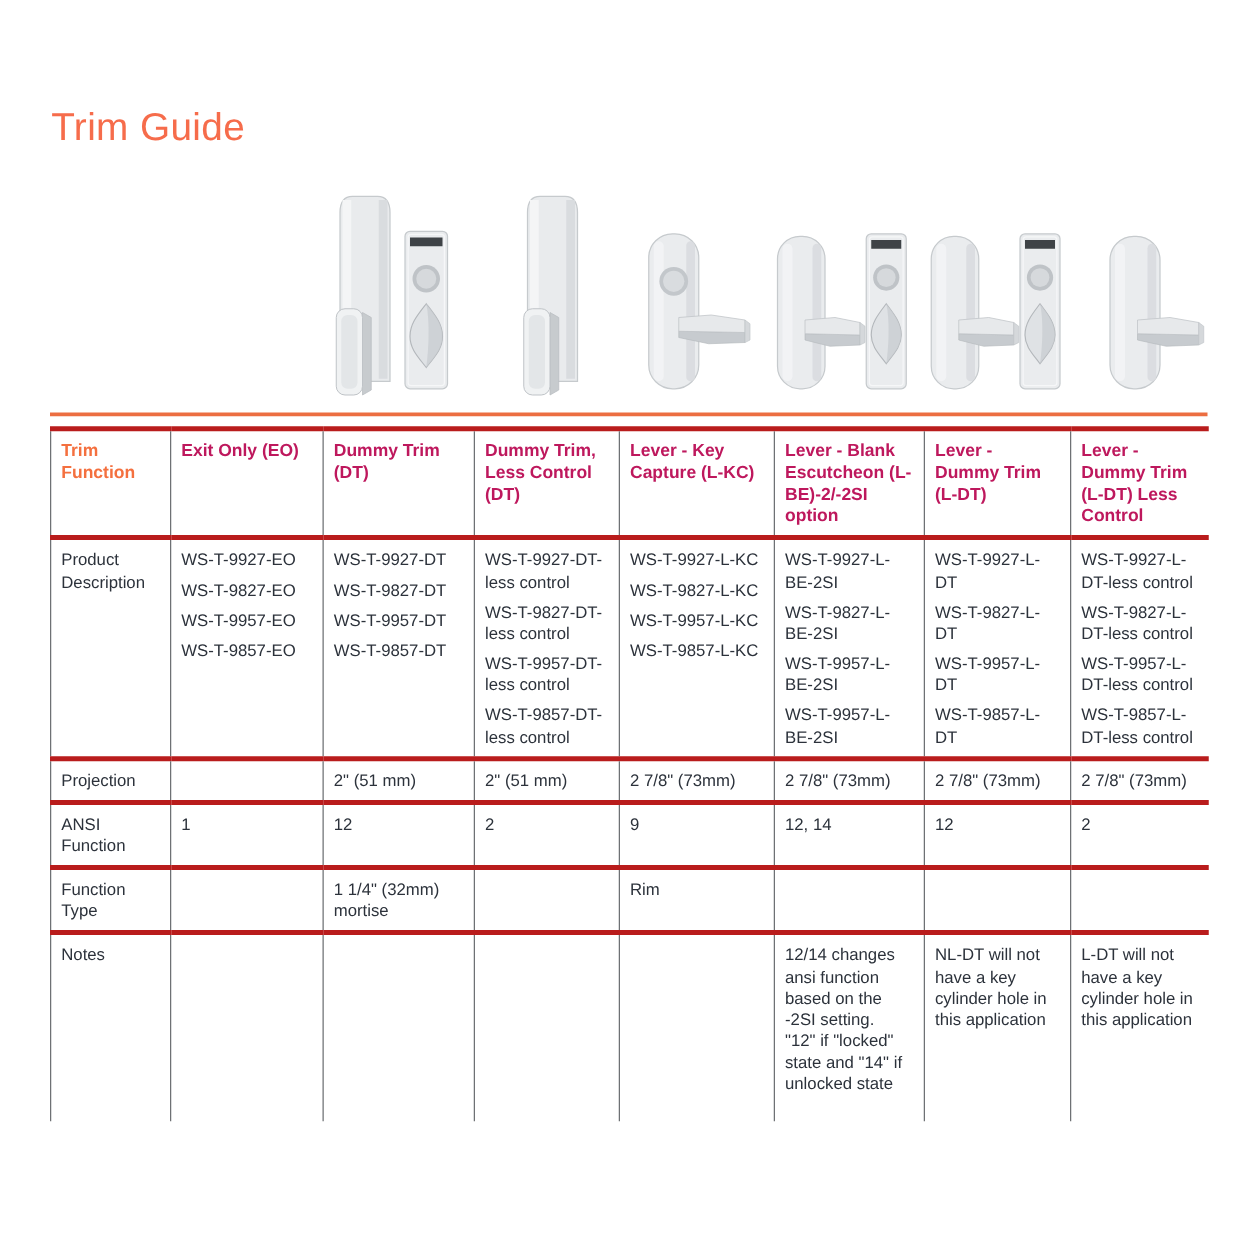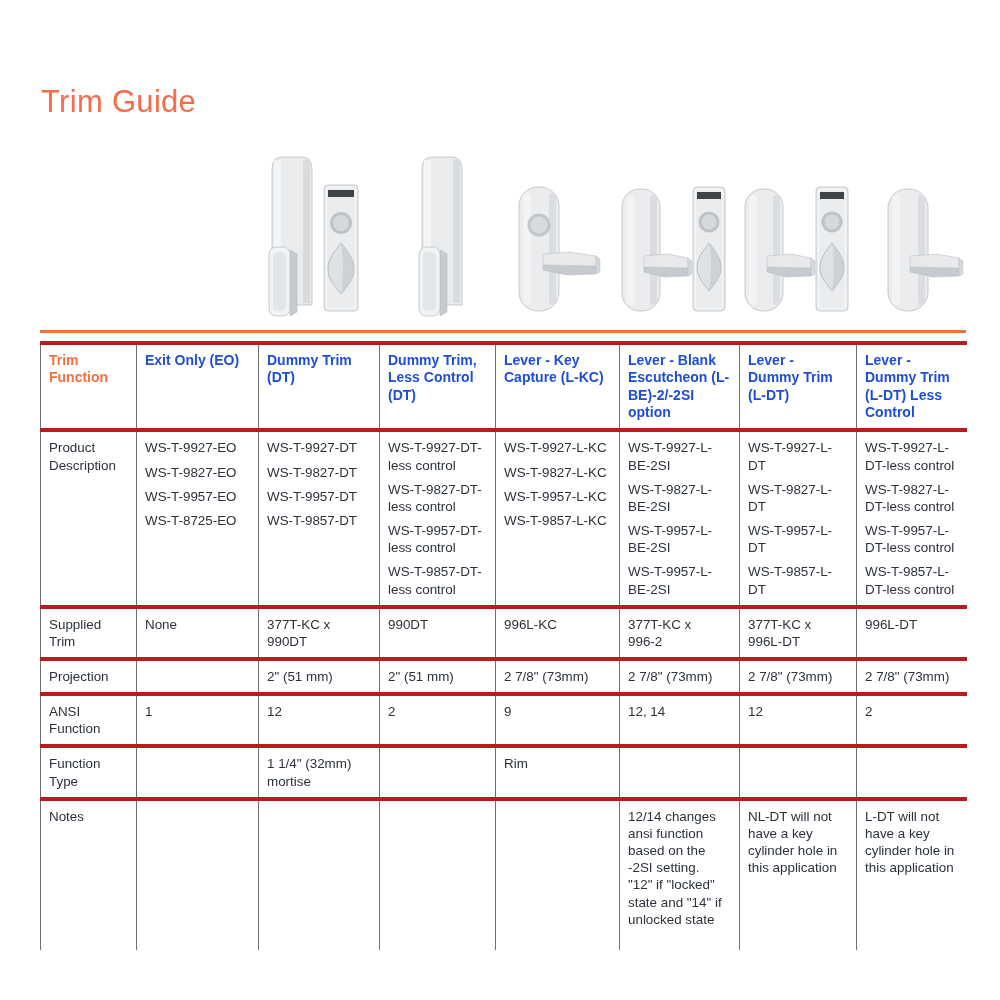--- a/index.html
+++ b/index.html
@@ -7,21 +7,21 @@
         font-family:Liberation Sans, sans-serif;color:#2c323b;}
   .title{position:absolute;left:41px;top:84px;margin:0;font-size:31px;font-weight:400;
          color:#f66c4b;letter-spacing:.3px;}
   .rule{position:absolute;left:40px;top:330px;width:926px;height:3px;background:#ec6e41;}
   .illus{position:absolute;}
   .illus svg{display:block;}
   table.trim{position:absolute;left:40px;top:341px;width:926px;border-collapse:collapse;
              table-layout:fixed;}
   th,td{vertical-align:top;text-align:left;border-left:1.4px solid #6e7174;
         border-top:4px solid #b91c1c;padding:7px 8px;}
-  th{font-weight:700;font-size:14px;line-height:1.24;color:#1d4ed8;}
+  th{font-weight:700;font-size:14px;line-height:1.24;color:#be185d;}
   th.fn{color:#f4703f;}
   td{font-size:13.4px;line-height:1.28;font-weight:400;}
   td.pre{white-space:pre-line;}
   .pe{margin:0 0 7px 0;}
   .pe:last-child{margin-bottom:0;}
 </style>
 </head>
 <body>
 
 <div class="page">
@@ -157,21 +157,21 @@
       <th>Lever - Dummy Trim (L-DT)</th>
       <th>Lever - Dummy Trim (L-DT) Less Control</th>
     </tr>
 
     <tr style="height:134px">
       <td>Product Description</td>
       <td>
         <div class="pe">WS-T-9927-EO</div>
         <div class="pe">WS-T-9827-EO</div>
         <div class="pe">WS-T-9957-EO</div>
-        <div class="pe">WS-T-8725-EO</div>
+        <div class="pe">WS-T-9857-EO</div>
       </td>
       <td>
         <div class="pe">WS-T-9927-DT</div>
         <div class="pe">WS-T-9827-DT</div>
         <div class="pe">WS-T-9957-DT</div>
         <div class="pe">WS-T-9857-DT</div>
       </td>
       <td>
         <div class="pe">WS-T-9927-DT-less control</div>
         <div class="pe">WS-T-9827-DT-less control</div>
@@ -197,33 +197,20 @@
         <div class="pe">WS-T-9857-L-DT</div>
       </td>
       <td>
         <div class="pe">WS-T-9927-L-DT-less control</div>
         <div class="pe">WS-T-9827-L-DT-less control</div>
         <div class="pe">WS-T-9957-L-DT-less control</div>
         <div class="pe">WS-T-9857-L-DT-less control</div>
       </td>
     </tr>
 
-    <tr style="height:50px">
-      <td>Supplied Trim</td>
-      <td class="pre">None</td>
-      <td class="pre">377T-KC x
-990DT</td>
-      <td class="pre">990DT</td>
-      <td class="pre">996L-KC</td>
-      <td class="pre">377T-KC x
-996-2</td>
-      <td class="pre">377T-KC x
-996L-DT</td>
-      <td class="pre">996L-DT</td>
-    </tr>
 
     <tr style="height:30px">
       <td>Projection</td>
       <td class="pre"></td>
       <td class="pre">2" (51 mm)</td>
       <td class="pre">2" (51 mm)</td>
       <td class="pre">2 7/8" (73mm)</td>
       <td class="pre">2 7/8" (73mm)</td>
       <td class="pre">2 7/8" (73mm)</td>
       <td class="pre">2 7/8" (73mm)</td>

